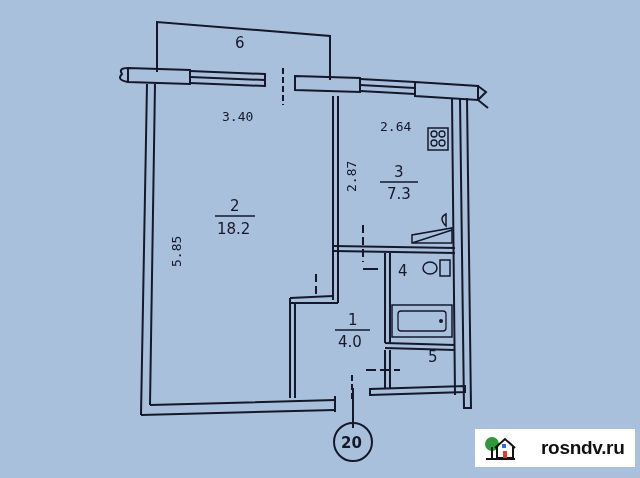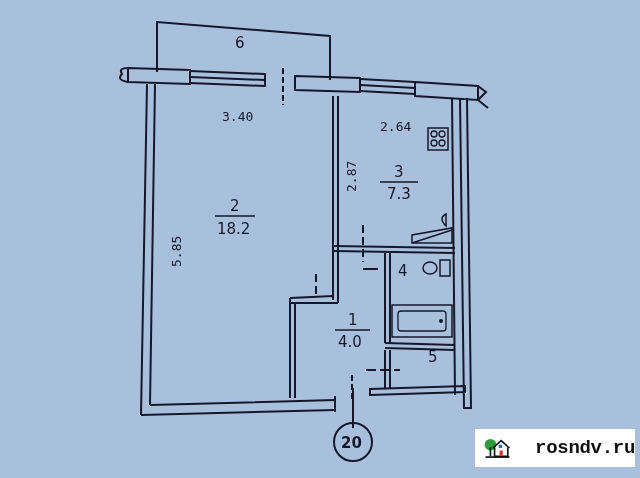--- a/index.html
+++ b/index.html
@@ -1,21 +1,21 @@
 <!DOCTYPE html>
 <html><head>
   <meta charset="utf-8">
   <style>
     html, body { margin:0; padding:0; }
     body { width:640px; height:478px; background:#a9c0dd; overflow:hidden; position:relative; font-family:"DejaVu Sans", sans-serif; }
     #plan { position:absolute; left:0; top:0; width:640px; height:478px; }
     .lbl { font-family:"DejaVu Sans Mono", monospace; font-size:13px; fill:#15182a; }
     .rm { font-family:"DejaVu Sans", sans-serif; font-size:15px; fill:#15182a; }
     .watermark { position:absolute; left:475px; top:429px; width:160px; height:38px; background:#fff; display:flex; align-items:center; padding-left:8px; box-sizing:border-box; }
-    .wm-text { font-family:Liberation Mono, monospace; font-weight:bold; font-size:19px; color:#111; margin-left:24px; letter-spacing:-0.3px; }
+    .wm-text { font-family:Liberation Sans, sans-serif; font-weight:bold; font-size:19px; color:#111; margin-left:24px; letter-spacing:-0.3px; }
   </style>
 </head>
 <body>
 
 <svg id="plan" viewBox="0 0 640 478" xmlns="http://www.w3.org/2000/svg">
   <g stroke="#15182a" stroke-width="2" fill="none">
 
     <path d="M157,72 L157,22 L330,36 L330,80"></path>
 
     <path d="M128,68 L190,70 L190,84 L128,82 Z"></path>

